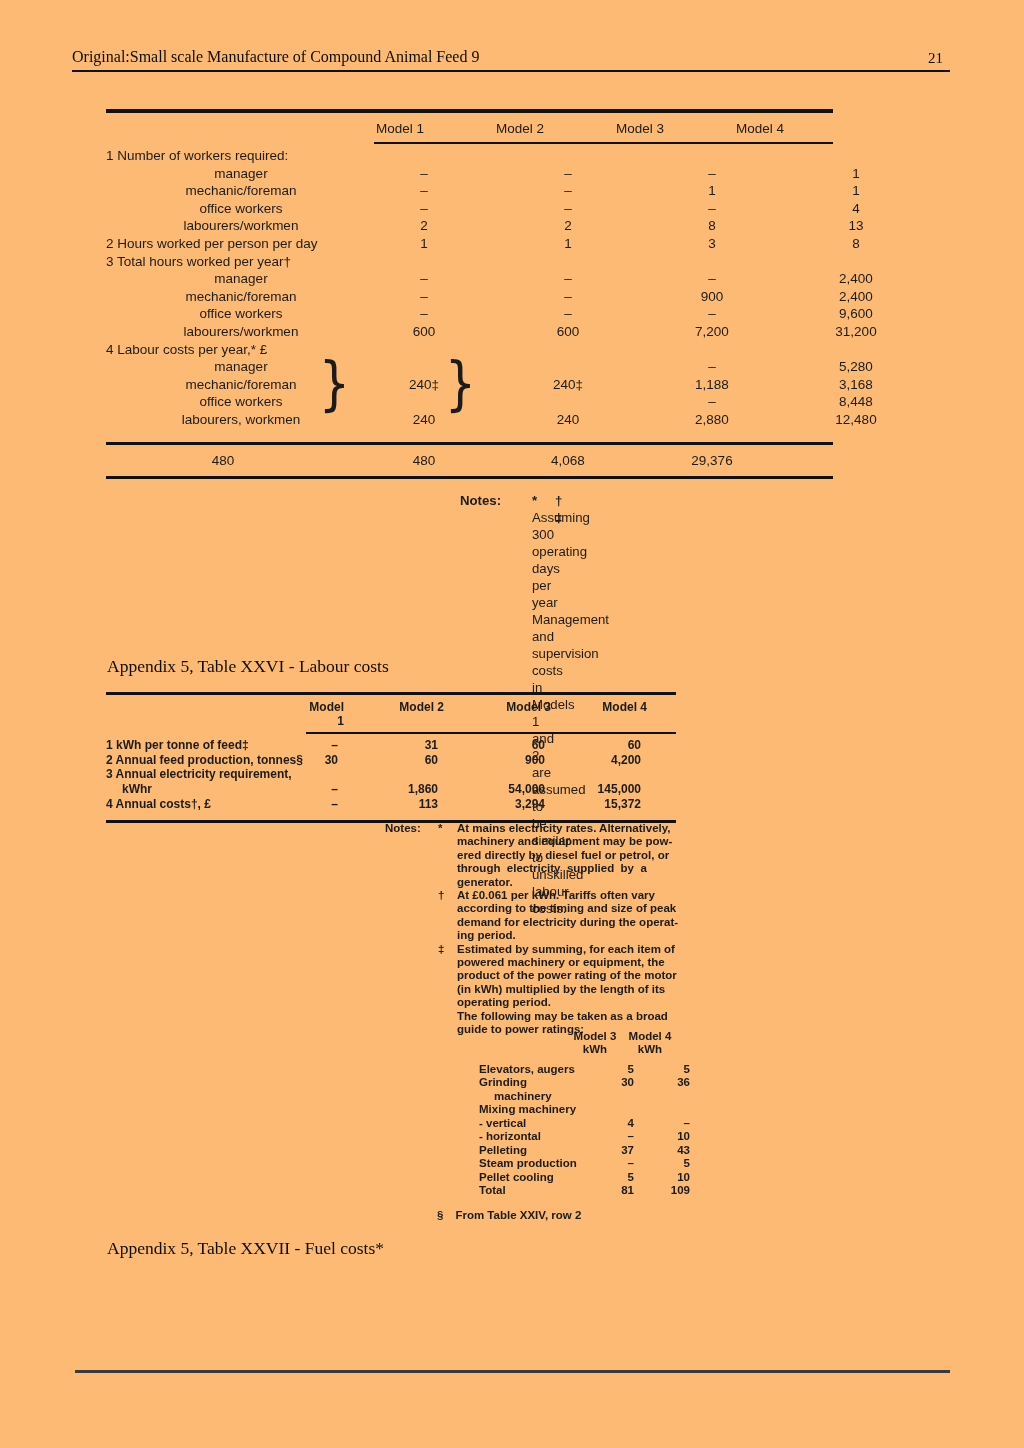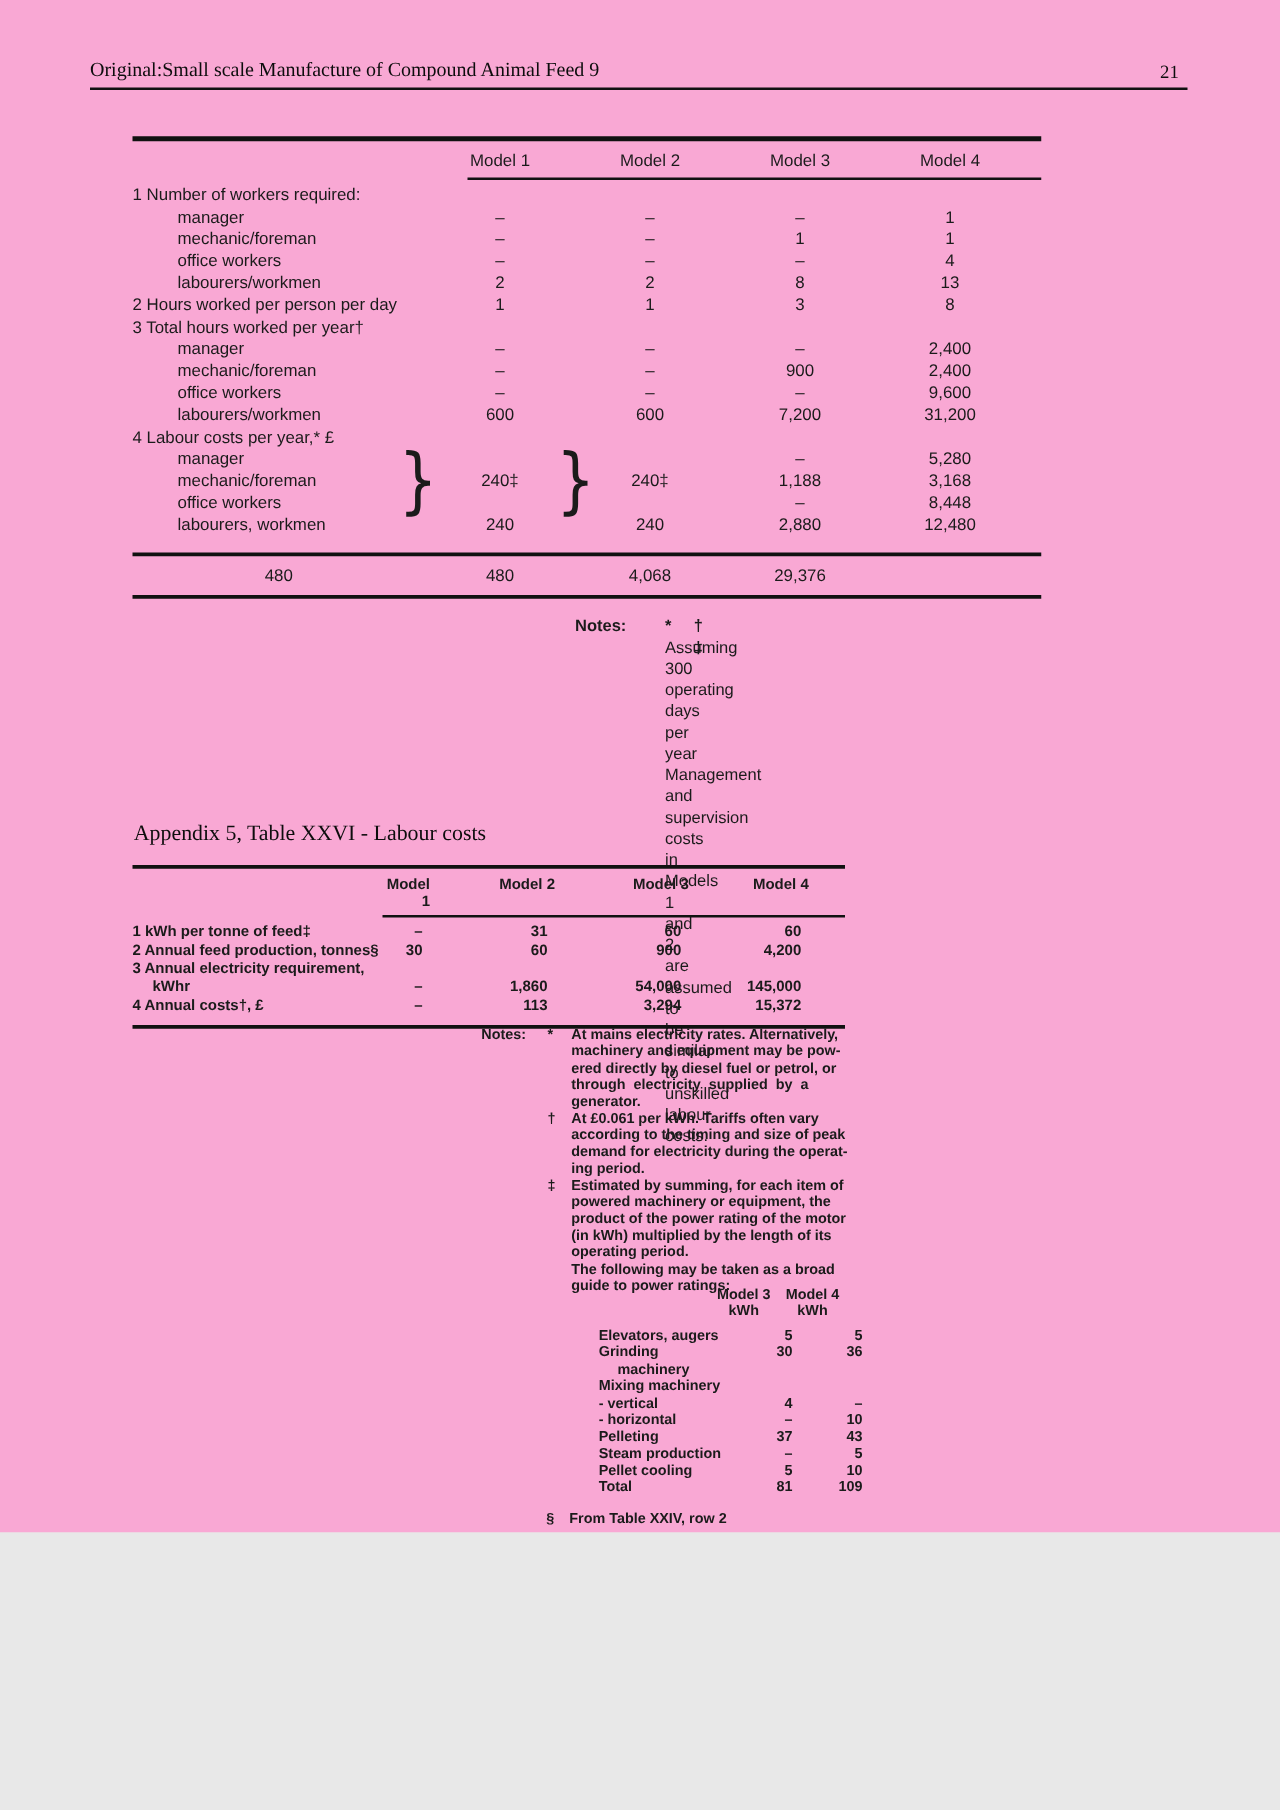--- a/index.html
+++ b/index.html
@@ -1,19 +1,19 @@
 <!DOCTYPE html>
 <html><head>
 <meta charset="utf-8">
 <style>
   * { margin:0; padding:0; box-sizing:border-box; }
   html,body { background:#e8e8e8; }
   .page {
-    position:relative; width:1024px; height:1226px; margin:0 auto;
-    background:#f9a8d4; color:#1b1b1b; overflow:hidden;
+    position:relative; width:1024px; height:1448px; margin:0 auto;
+    background:#fdba74; color:#1b1b1b; overflow:hidden;
     font-family:"Liberation Sans", sans-serif;
     text-decoration:underline;
   }
   
   .pg-title {
     position:absolute; left:72px; top:48px;
     font-family:"Liberation Serif", serif; font-size:16px; color:#0d0d0d;
   }
   .pg-num {
     position:absolute; left:928px; top:50px;
@@ -24,23 +24,23 @@
   .hr-bottom { position:absolute; left:75px; top:1370px; width:875px; height:3px; background:#3a3a3a; }
 
   
   .t1 { position:absolute; left:106px; top:109px; width:727px; font-size:13.5px; }
   .t1 .rule-top { height:4px; }
   .t1 .grid { display:grid; grid-template-columns:234px 120px 120px 120px 120px; }
   .t1 .t-head { padding:8px 0 6px 0; }
   .t1 .thead-cell { text-align:center; }
   .t1 .headrule { margin-left:268px; height:2px; background:#111; }
   .t1 .t-body { margin-top:3px; }
-  .t1 .trow { height:17.6px; line-height:17.6px; }
+  .t1 .trow { height:17.6px; line-height:17.6px;gap:24px; }
   .t1 .tlabel { white-space:nowrap; }
-  .t1 .tlabel.ind { padding-left:36px; }
+  .t1 .tlabel.ind { padding-left:36px;text-align:center; }
   .t1 .tval { text-align:center; }
   .t1 .prerule { margin-top:13px; height:3px; }
   .t1 .t-total .trow { height:31px; line-height:31px; }
   .t1 .rule-bot { height:3px; }
   .brace {
     position:absolute; font-size:58px; line-height:56px; font-weight:400;
     transform:scaleX(0.85); color:#1b1b1b; top:247px;
     font-family:"DejaVu Sans", sans-serif;
   }
   .brace.b1 { left:210px; }

